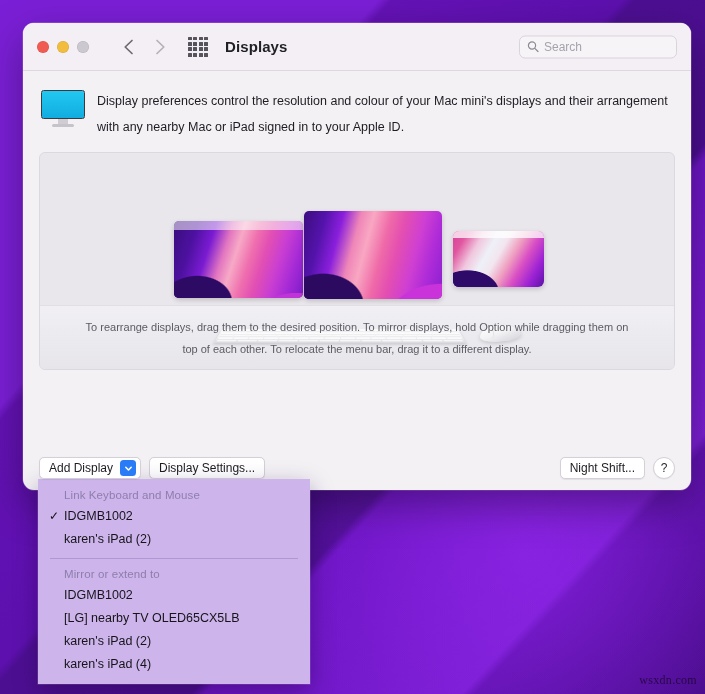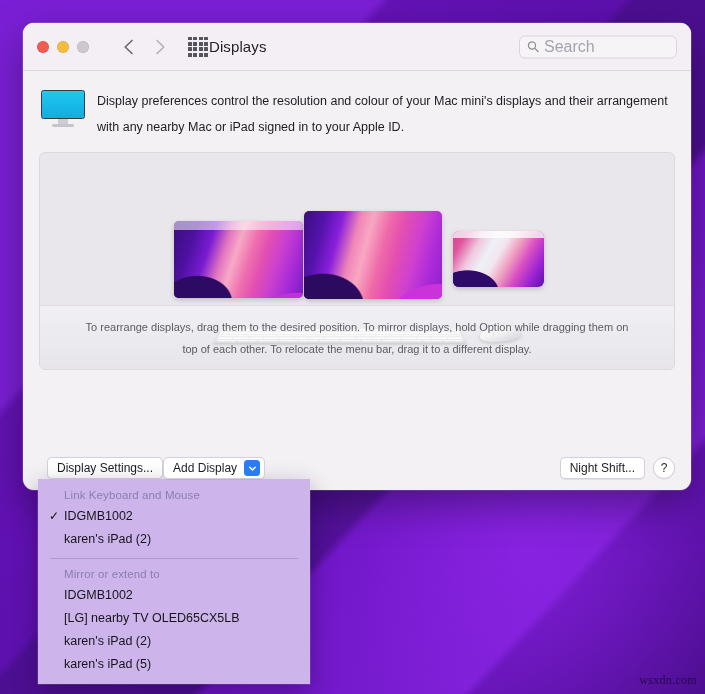--- a/index.html
+++ b/index.html
@@ -100,22 +100,23 @@
     width: 22px; height: 22px;
     display: grid;
     grid-template-columns: repeat(4, 1fr);
     grid-template-rows: repeat(4, 1fr);
     gap: 1.5px;
     padding: 1px;
   }
   #grid-icon i { background: #56535c; border-radius: .5px; display: block; }
 
   #win-title {
+    margin-left: 16px;
     font-size: 15px;
-    font-weight: normal;
+    font-weight: bold;
     color: #201f24;
     letter-spacing: .1px;
   }
 
   #search {
     position: absolute;
     right: 14px;
     top: 50%;
     transform: translateY(-50%);
     width: 158px;
@@ -125,21 +126,21 @@
     border: .5px solid #d9d3dc;
     display: flex;
     align-items: center;
     padding: 0 7px;
     gap: 5px;
   }
   #search .mag { color: #8d8a92; display: flex; }
   #search-input {
     border: none; background: transparent; outline: none;
     font-family: "Liberation Sans", sans-serif;
-    font-size: 16px;
+    font-size: 12px;
     color: #46434b;
     width: 100%;
   }
   #search-input::placeholder { color: #a6a2ac; }
 
   
   #content { padding: 14px 16px 0 16px; }
 
   #blurb {
     display: flex;
@@ -569,29 +570,29 @@
               <i class="key"></i>
             </div>
         </div>
         <div id="mouse"></div>
         <div id="hint">To rearrange displays, drag them to the desired position. To mirror displays, hold Option while dragging them on top of each other. To relocate the menu bar, drag it to a different display.</div>
       </div>
     </div>
   </div>
 
   <div id="buttons">
-    <div class="btn" id="display-settings-btn">Display Settings...</div>
     <div class="btn" id="add-display-btn">
       <span>Add Display</span>
       <span id="add-display-chev">
         <svg width="9" height="9" viewBox="0 0 10 10">
             <path d="M2 3.6 5 6.7 8 3.6" fill="none" stroke="#fff" stroke-width="1.7" stroke-linecap="round" stroke-linejoin="round"></path>
           </svg>
       </span>
     </div>
+    <div class="btn" id="display-settings-btn">Display Settings...</div>
     <div class="spacer"></div>
     <div class="btn" id="night-shift-btn">Night Shift...</div>
     <div class="btn" id="help-btn">?</div>
   </div>
 </div>
 
 <div id="menu">
 
   <div class="menu-header">Link Keyboard and Mouse</div>
 
@@ -611,15 +612,15 @@
   <div class="menu-item">
     <span>IDGMB1002</span>
   </div>
   <div class="menu-item">
     <span>[LG] nearby TV OLED65CX5LB</span>
   </div>
   <div class="menu-item">
     <span>karen's iPad (2)</span>
   </div>
   <div class="menu-item">
-    <span>karen's iPad (5)</span>
+    <span>karen's iPad (4)</span>
   </div>
 </div>
 
 </body></html>

